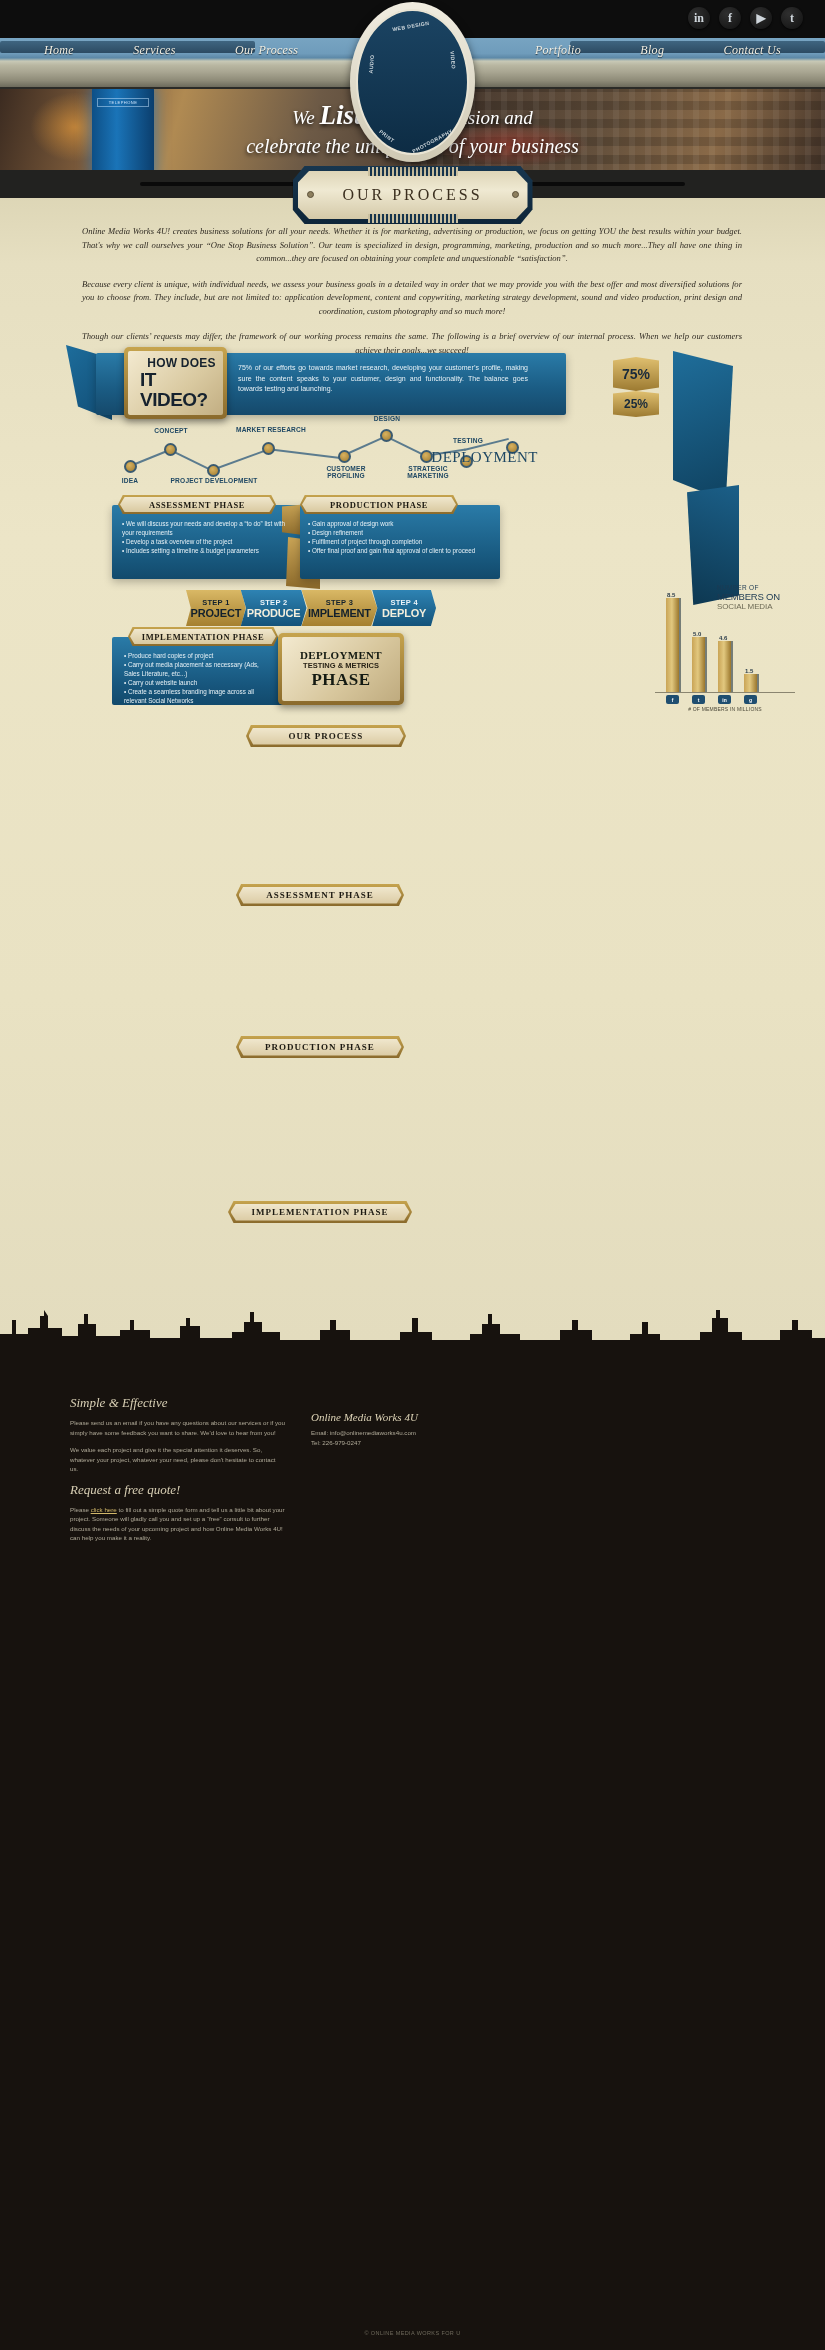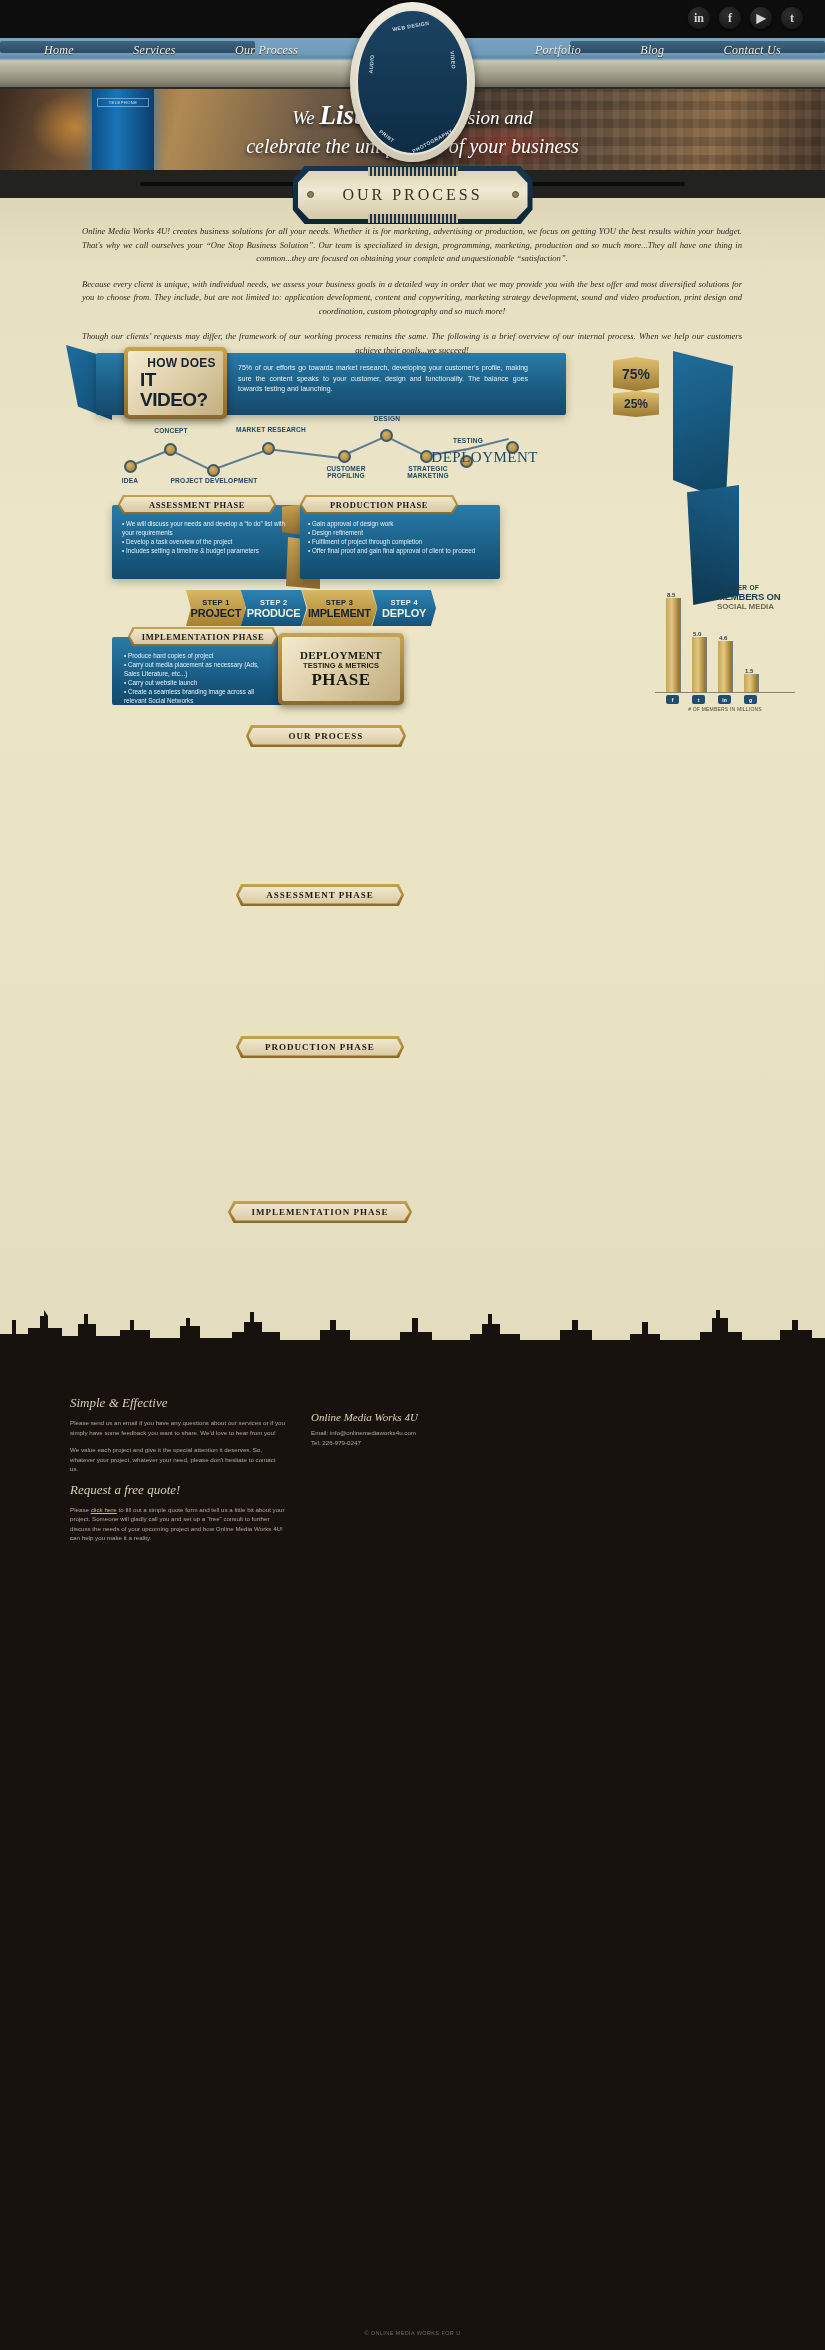--- a/index.html
+++ b/index.html
@@ -159,21 +159,21 @@
   .step.blue .sl{color:#f3eedc;}
 
   
   .chart{position:absolute;top:235px;right:30px;width:140px;height:130px;}
   .chart .bar{position:absolute;bottom:18px;width:13px;background:linear-gradient(to right,#c9a456,#e2c87f 45%,#9b772d);
     box-shadow:2px 0 0 rgba(20,40,55,.55);}
   .chart .bval{position:absolute;font-size:6px;color:#2a3b49;font-weight:bold;}
   .chart .bico{position:absolute;bottom:6px;width:13px;height:9px;border-radius:2px;
     background:#1f4e70;color:#fff;font-size:5px;display:flex;align-items:center;justify-content:center;font-weight:bold;}
   .chart .ctitle{position:absolute;right:0;top:4px;width:78px;text-align:left;
-    font-family:"Liberation Sans",sans-serif;font-weight:bold;color:#1d3a52;}
+    font-family:"Liberation Sans",sans-serif;font-weight:normal;color:#1d3a52;}
   .chart .ct1{font-size:6.5px;letter-spacing:.3px;}
   .chart .ct2{font-size:9.5px;letter-spacing:-.2px;}
   .chart .ct3{font-size:8px;color:#6d6a55;letter-spacing:-.1px;}
   .chart .axis{position:absolute;left:0;bottom:17px;width:140px;height:1px;background:#8a8570;}
   .chart .xlab{position:absolute;bottom:-2px;left:0;width:140px;text-align:center;font-size:5px;color:#4a4738;letter-spacing:.2px;}
 
   
   .implBody{position:absolute;top:292px;left:112px;width:250px;height:68px;
     background:linear-gradient(to bottom,#2a7ba8,#17567d 70%,#124a6c);border-radius:2px;}
   .deployBox{position:absolute;top:288px;left:278px;width:126px;height:72px;

